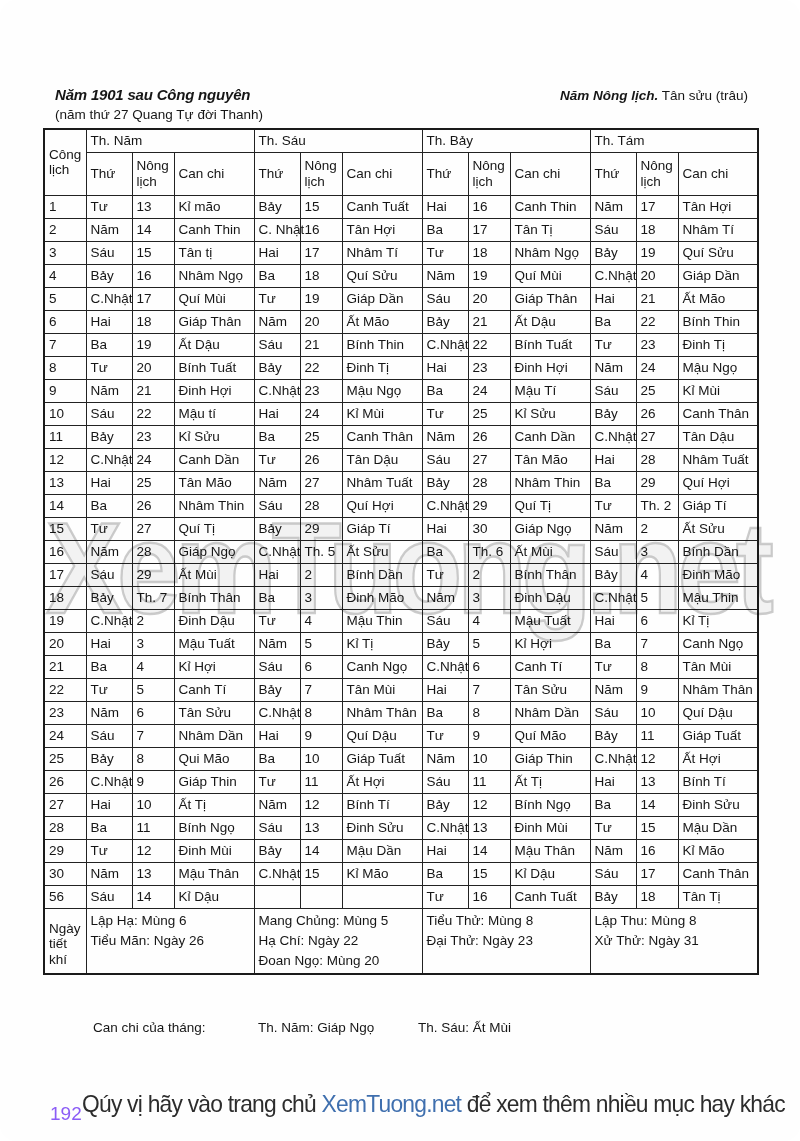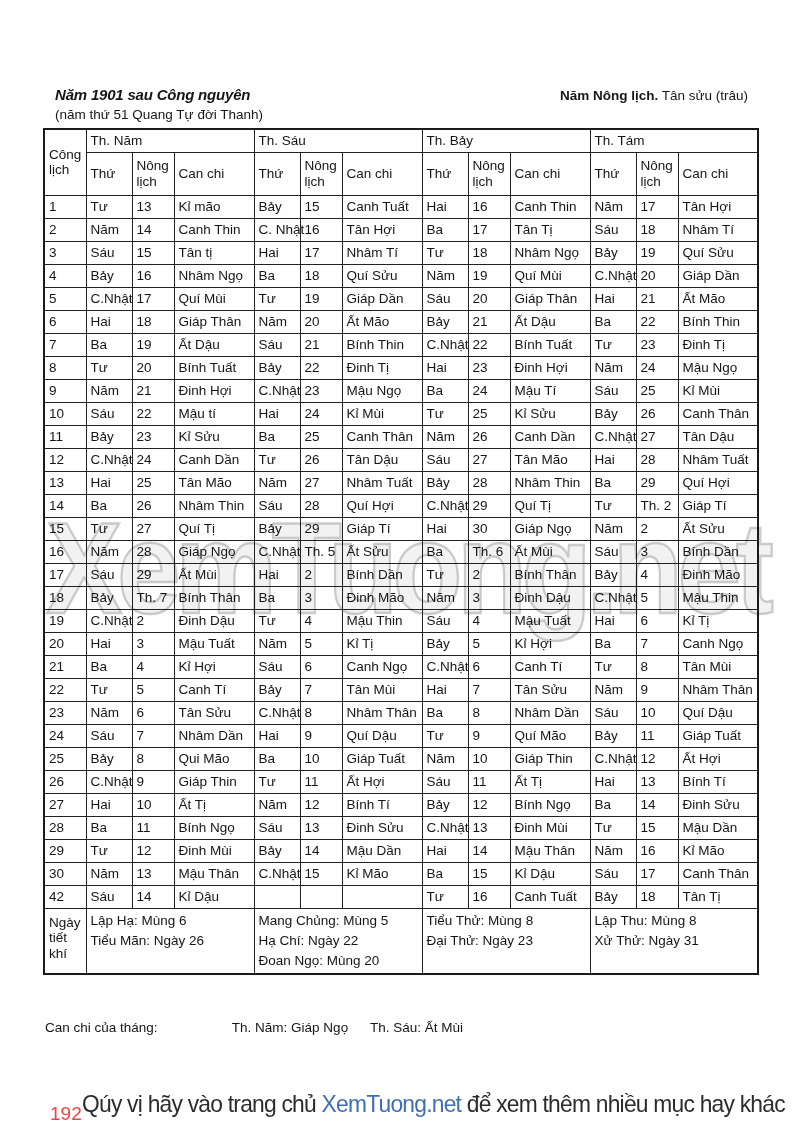--- a/index.html
+++ b/index.html
@@ -5,67 +5,67 @@
   html,body{margin:0;padding:0;background:#ffffff;}
   .page{
     position:relative;width:800px;height:1141px;overflow:hidden;
     font-family:"Liberation Sans",sans-serif;color:#161616;background:#fefefe;border-radius:16px;
   }
   
   .title-left{position:absolute;left:55px;top:85px;line-height:1.3;}
   .title-left .l1{font-size:15px;font-weight:bold;font-style:italic;letter-spacing:-0.2px;}
   .title-left .l2{font-size:13.5px;margin-top:1px;}
   .title-right{position:absolute;right:52px;top:88px;font-size:13.5px;white-space:nowrap;}
-  .title-right .b{font-weight:bold;}
+  .title-right .b{font-weight:bold;font-style:italic;}
   
   table.cal{
     position:absolute;left:43px;top:128px;width:714px;
     border-collapse:collapse;table-layout:fixed;z-index:1;
   }
   table.cal th,table.cal td{
     border:1px solid #222;font-size:13.5px;font-weight:normal;
     text-align:left;padding:0 4px;box-sizing:border-box;
   }
   table.cal{border:2px solid #1a1a1a;}
   .month-th{height:23px;text-align:center;font-size:14px;}
   .sub-th{height:43px;vertical-align:middle;line-height:1.15;}
   .corner-th{vertical-align:middle;line-height:1.15;}
   tbody.days td{height:23px;white-space:nowrap;overflow:visible;}
   tr.tietkhi td,tr.tietkhi th{height:66px;vertical-align:top;padding-top:2px;line-height:1.5;}
-  tr.tietkhi th{line-height:1.15;padding-top:6px;}
+  tr.tietkhi th{line-height:1.15;padding-top:12px;}
   
   .watermark{
     position:absolute;left:46px;top:493px;width:716px;z-index:5;pointer-events:none;
     font-family:"Liberation Sans",sans-serif;font-weight:bold;font-size:130px;
     letter-spacing:-6px;white-space:nowrap;
     transform:scaleX(0.88);transform-origin:left top;
     color:rgba(225,225,225,0.40);-webkit-text-stroke:2.5px rgba(178,178,178,0.65);
     mix-blend-mode:multiply;
   }
   
   .canchi{position:absolute;left:45px;top:1020px;font-size:13.5px;z-index:2;}
-  .canchi .row{display:flex;margin-bottom:10px;}
+  .canchi .row{display:flex;margin-bottom:10px;margin-left:48px;}
   .canchi .lab{width:165px;}
-  .canchi .e1{width:160px;text-align:center;}
+  .canchi .e1{width:160px;}
   
   .footer{
     position:absolute;left:82px;top:1090px;font-size:24px;letter-spacing:-0.8px;
     white-space:nowrap;color:#2c2c2c;transform:scaleX(0.95);transform-origin:left top;z-index:3;
   }
   .footer .link{color:#3f6fae;}
-  .pagenum{position:absolute;left:50px;top:1103px;font-size:19px;color:#ef4444;z-index:2;}
+  .pagenum{position:absolute;left:50px;top:1103px;font-size:19px;color:#8b5cf6;z-index:2;}
 </style>
 </head>
 <body>
 
 <div class="page">
 
   <div class="title-left">
     <div class="l1">Năm 1901 sau Công nguyên</div>
-    <div class="l2">(năm thứ 51 Quang Tự  đời Thanh)</div>
+    <div class="l2">(năm thứ 27 Quang Tự  đời Thanh)</div>
   </div>
 
   <div class="title-right">
     <span class="b">Năm Nông lịch.</span><span> Tân sửu (trâu)</span>
   </div>
 
   <table class="cal">
     <colgroup>
       <col style="width:42px">
       <col style="width:46px">
@@ -549,21 +549,21 @@
           <td>15</td>
           <td>Kỉ Mão</td>
           <td>Ba</td>
           <td>15</td>
           <td>Kỉ Dậu</td>
           <td>Sáu</td>
           <td>17</td>
           <td>Canh Thân</td>
         </tr>
         <tr>
-          <td>42</td>
+          <td>56</td>
           <td>Sáu</td>
           <td>14</td>
           <td>Kỉ Dậu</td>
           <td></td>
           <td></td>
           <td></td>
           <td>Tư</td>
           <td>16</td>
           <td>Canh Tuất</td>
           <td>Bảy</td>

